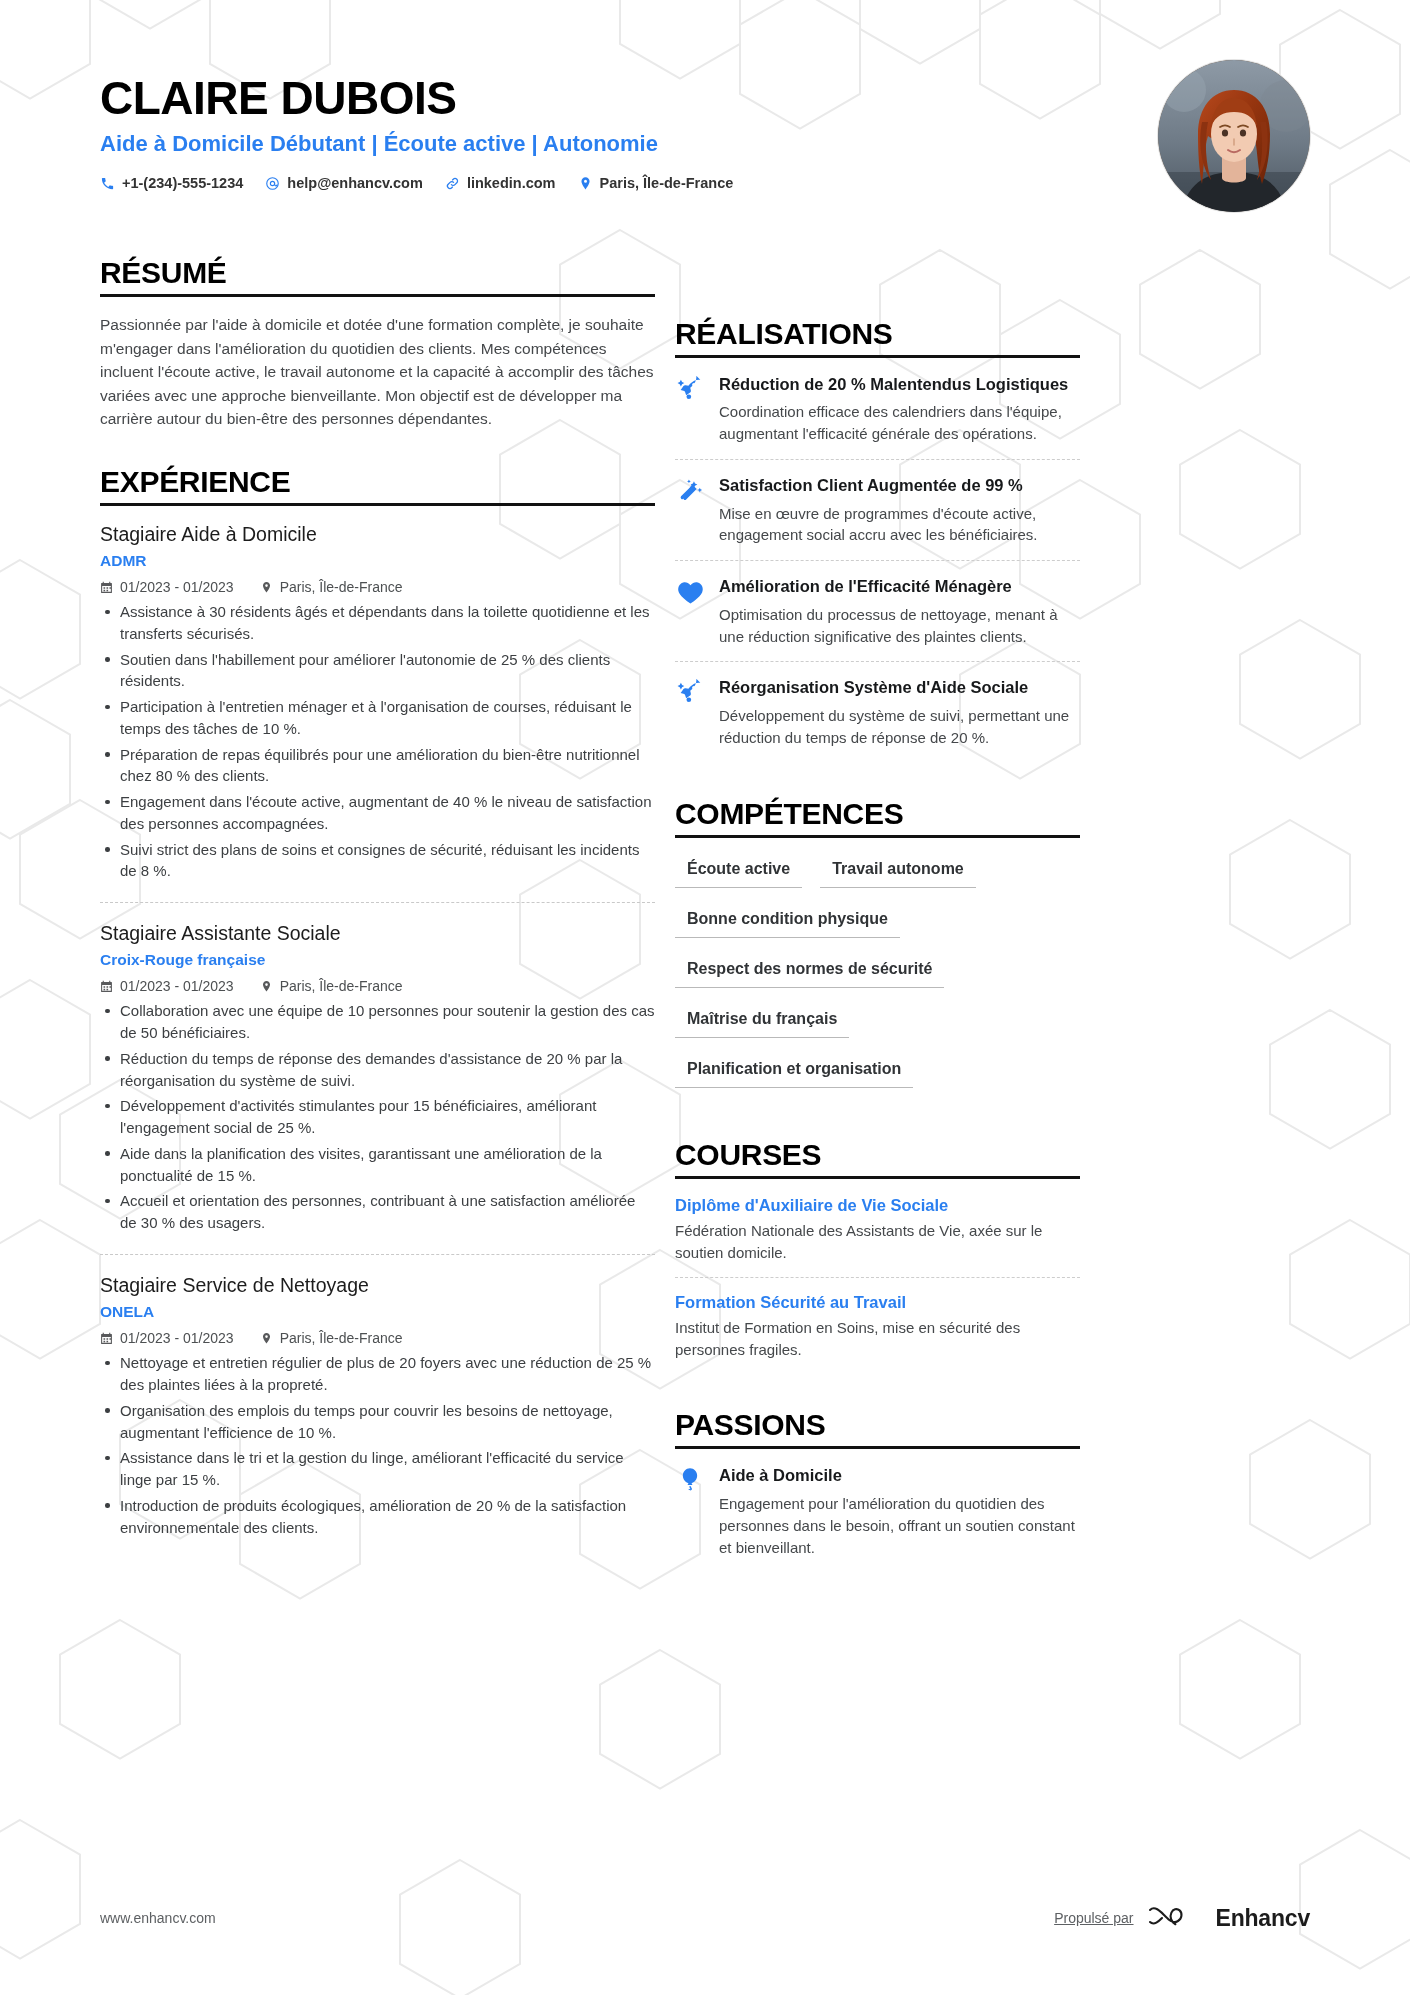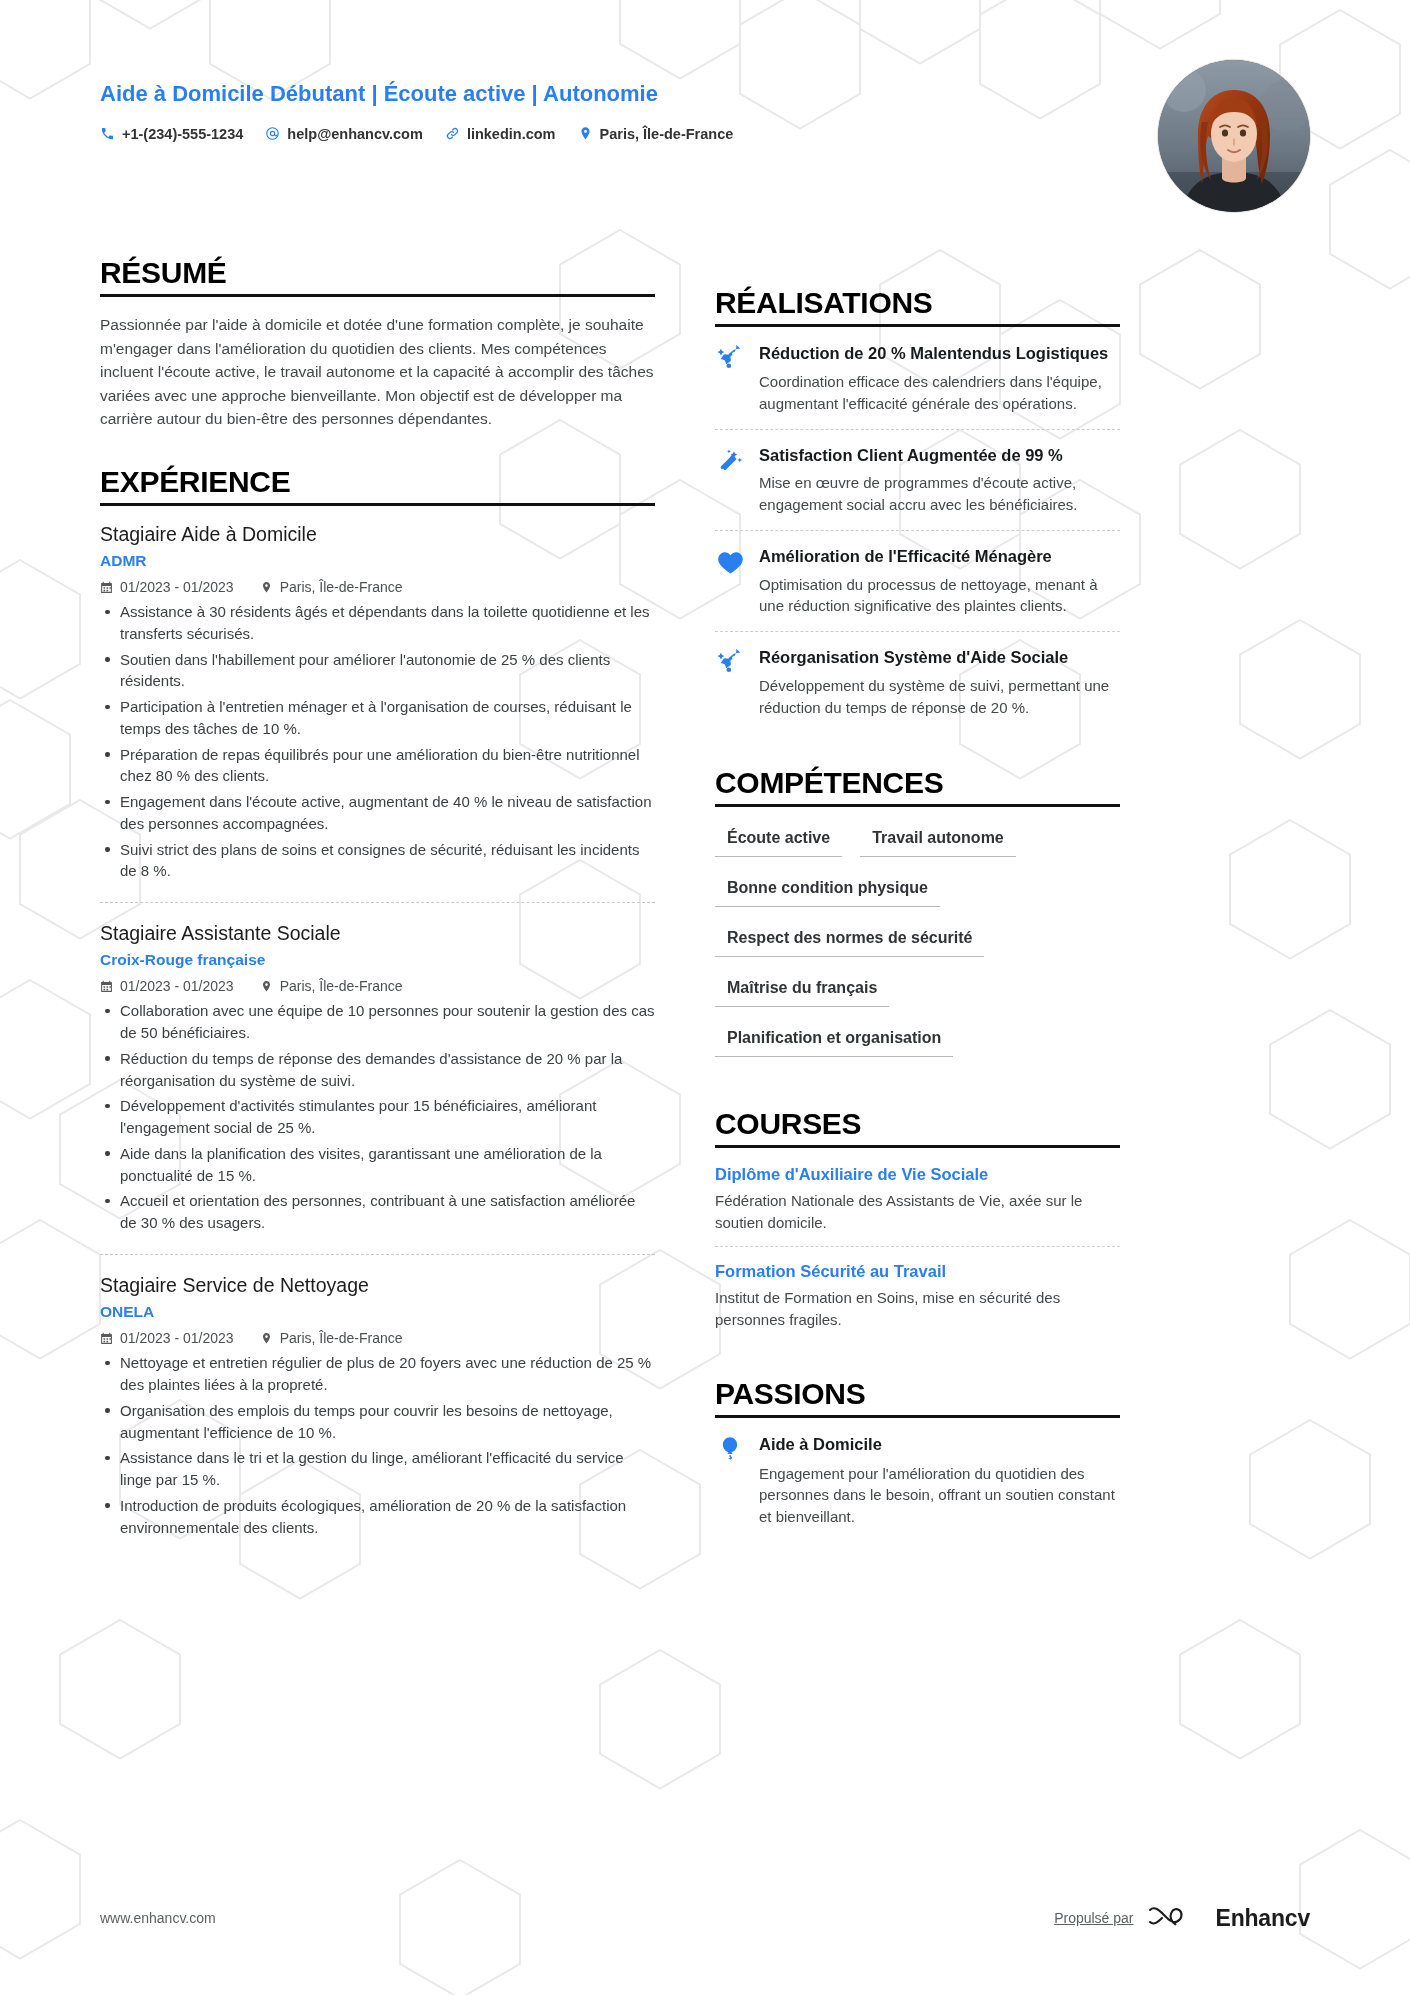--- a/index.html
+++ b/index.html
@@ -93,22 +93,22 @@
     flex: 0 0 auto;
     background: #6f6257;
     position: relative;
     box-shadow: 0 0 0 1px #e3e3e3;
   }
   .avatar svg { display: block; width: 100%; height: 100%; }
 
   
   .columns {
     display: flex;
-    gap: 60px;
-    align-items: center;
+    gap: 20px;
+    align-items: flex-end;
   }
   .col-left  { width: 555px; flex: 0 0 555px; }
   .col-right { width: 405px; flex: 0 0 405px; }
 
   
   .sec-title {
     font-size: 30px;
     font-weight: 700;
     color: #000;
     letter-spacing: -0.3px;
@@ -376,20 +376,21 @@
     <use href="#hexcell" x="-40" y="1820"></use>
     <use href="#hexcell" x="400" y="1860"></use>
     <use href="#hexcell" x="1300" y="1830"></use>
   </g>
 </svg>
 
 <div class="page">
 
   <div class="header">
     <div class="header-left">
+      <div class="full-name">CLAIRE DUBOIS</div>
       <div class="job-title">Aide à Domicile Débutant | Écoute active | Autonomie</div>
 
       <div class="contact-row">
         <div class="contact-item">
           <span class="ic">
             <svg width="15" height="15" viewBox="0 0 24 24" fill="currentColor">
               <path d="M6.6 10.8c1.4 2.8 3.8 5.1 6.6 6.6l2.2-2.2c.3-.3.7-.4 1-.2 1.2.4 2.4.6 3.6.6.6 0 1 .4 1 1V20c0 .6-.4 1-1 1C10.6 21 3 13.4 3 4c0-.6.4-1 1-1h3.5c.6 0 1 .4 1 1 0 1.3.2 2.5.6 3.6.1.3 0 .7-.2 1l-2.3 2.2z"></path>
             </svg>
           </span>
           <span>+1-(234)-555-1234</span>

